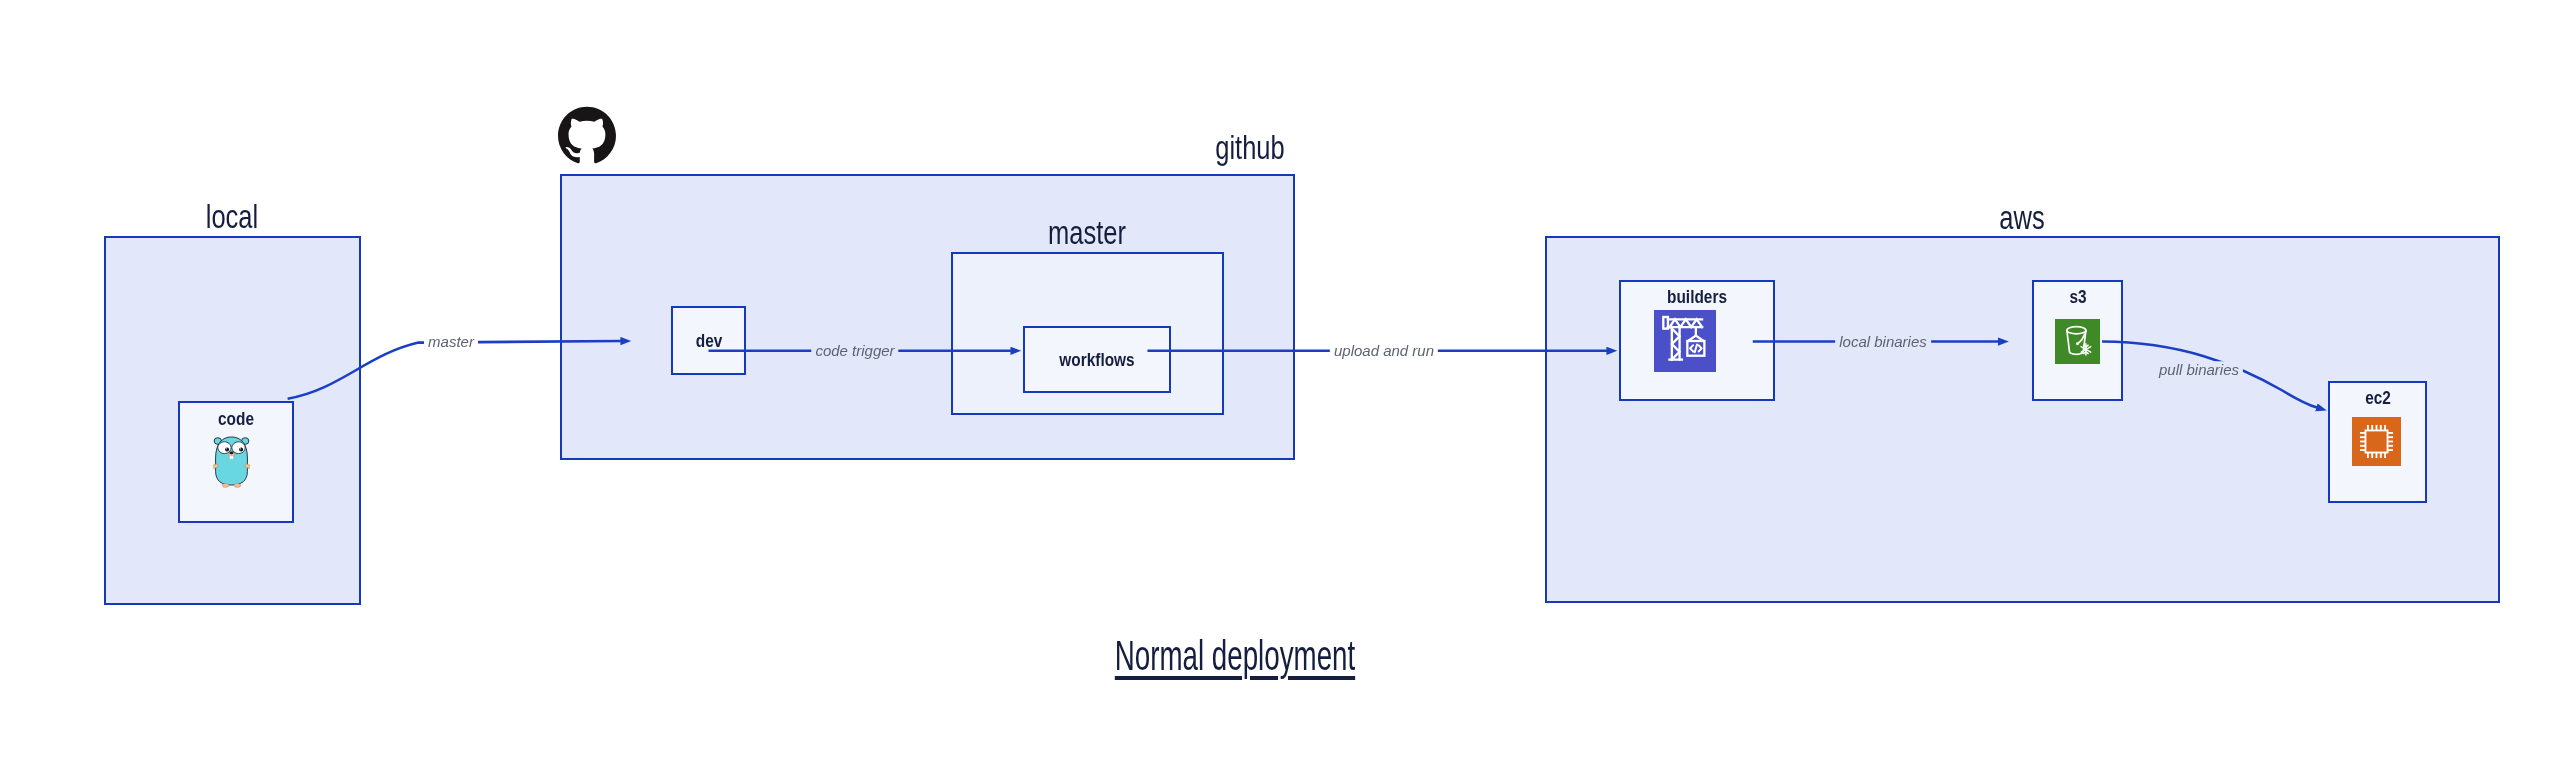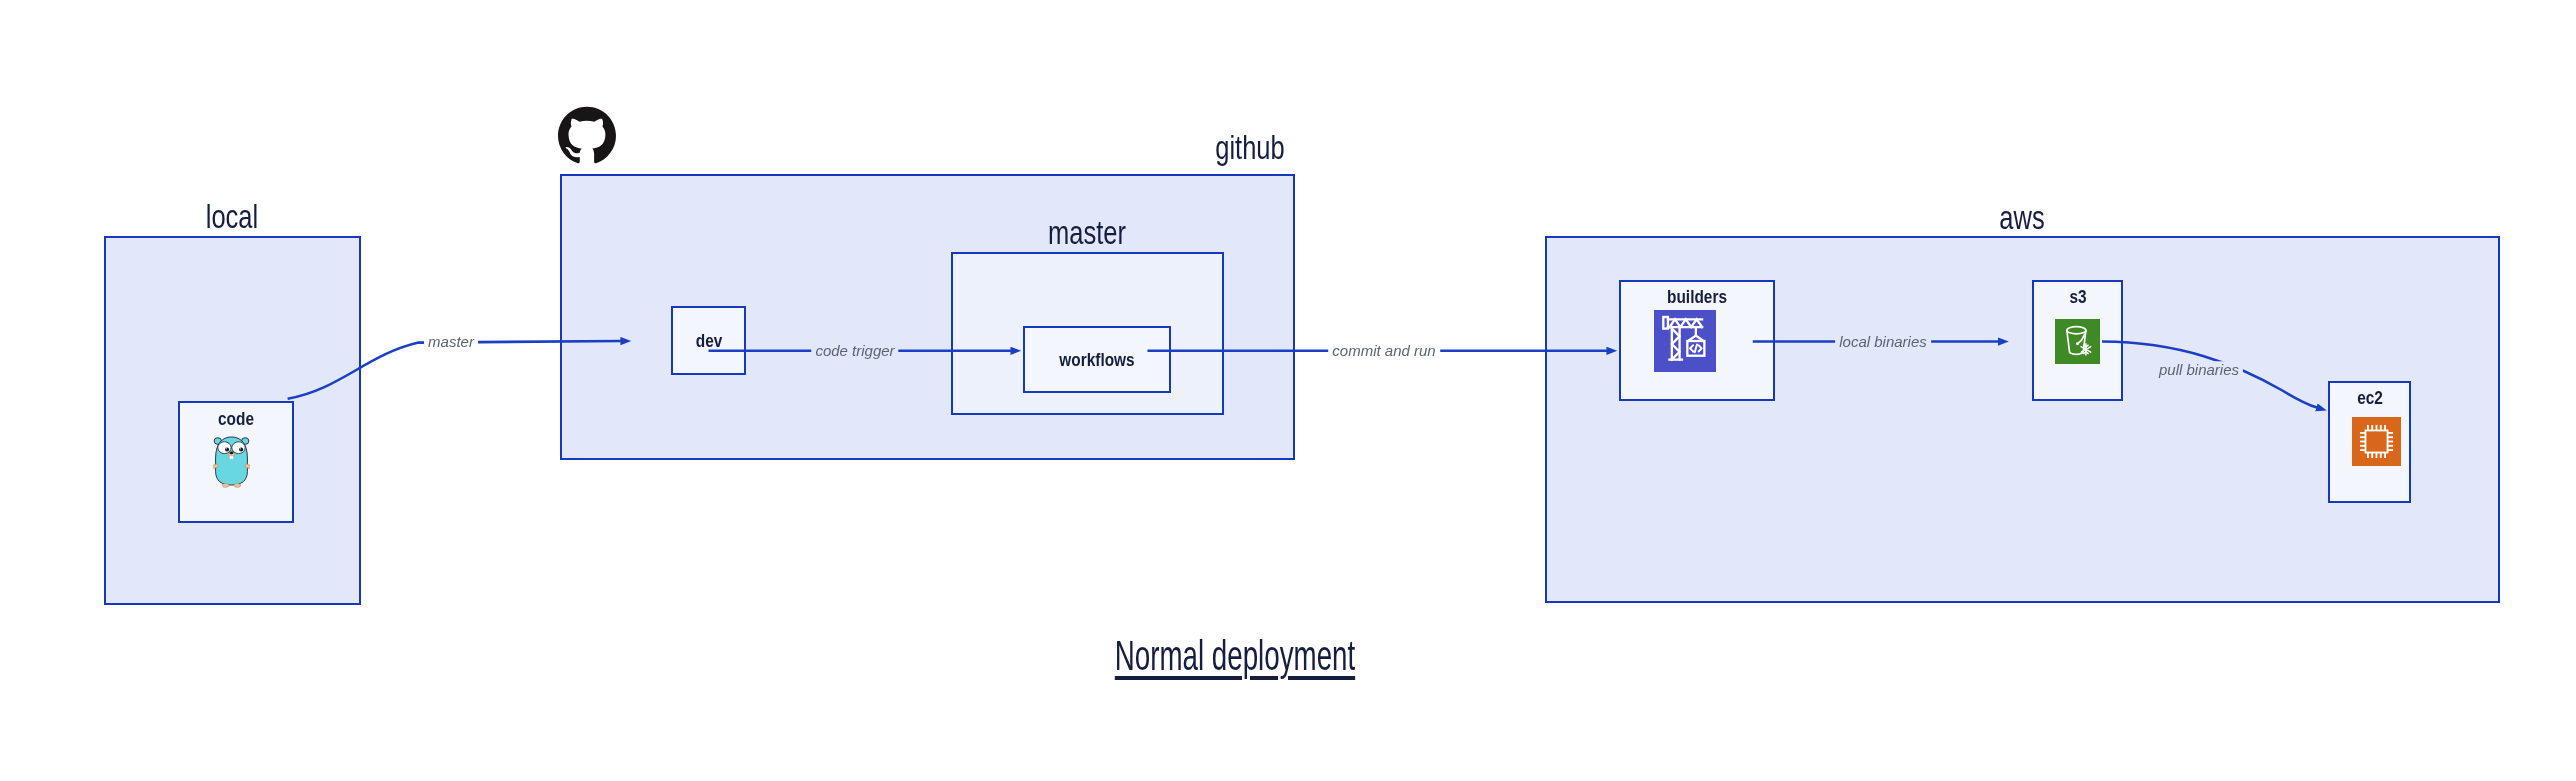--- a/index.html
+++ b/index.html
@@ -150,21 +150,21 @@
         <line x1="46.5" y1="59" x2="63.5" y2="49"></line>
         <line x1="51" y1="46.5" x2="55" y2="49.5"></line>
         <line x1="59" y1="46.5" x2="55" y2="49.5"></line>
         <line x1="51" y1="61.5" x2="55" y2="58.5"></line>
         <line x1="59" y1="61.5" x2="55" y2="58.5"></line>
       </g>
     </svg>
   </div>
 </div>
 
-<div class="node-box" style="left:2328px;top:381px;width:83px;height:122px;">
+<div class="node-box" style="left:2328px;top:381px;width:99px;height:122px;">
   <div class="node-label" style="top:6.2px;">ec2</div>
   <div class="icon-tile" style="left:22px;top:34px;width:49px;height:49px;background:var(--ec2-icon-bg);">
     <svg width="49" height="49" viewBox="0 0 80 80">
       <g stroke="#ffffff" stroke-width="3" fill="none">
         <rect x="22" y="22" width="36" height="36"></rect>
         <line x1="26" y1="13" x2="26" y2="22"></line>
           <line x1="33" y1="13" x2="33" y2="22"></line>
           <line x1="40" y1="13" x2="40" y2="22"></line>
           <line x1="47" y1="13" x2="47" y2="22"></line>
           <line x1="54" y1="13" x2="54" y2="22"></line>
@@ -198,18 +198,18 @@
     <path d="M558,774 C660,756 712,688 812,665 L1205,662" marker-end="url(#arrow)"></path>
     <line x1="1375" y1="681" x2="1962" y2="681" marker-end="url(#arrow)"></line>
     <line x1="2227" y1="681" x2="3119" y2="681" marker-end="url(#arrow)"></line>
     <line x1="3402" y1="663" x2="3879" y2="663" marker-end="url(#arrow)"></line>
     <path d="M4080,663 C4230,664 4340,706 4430,758 C4460,776 4477,785 4497,791" marker-end="url(#arrow)"></path>
   </g>
 </svg>
 
 <div class="edge-label bg-white" style="left:451px;top:342px;">master</div>
 <div class="edge-label bg-container" style="left:855px;top:351px;">code trigger</div>
-<div class="edge-label bg-white" style="left:1384px;top:351px;">commit and run</div>
+<div class="edge-label bg-white" style="left:1384px;top:351px;">upload and run</div>
 <div class="edge-label bg-container" style="left:1883px;top:342px;">local binaries</div>
 <div class="edge-label bg-container" style="left:2199px;top:370px;">pull binaries</div>
 
 <div class="title" style="left:1235px;top:633px;">Normal deployment</div>
 
 
 </body></html>

